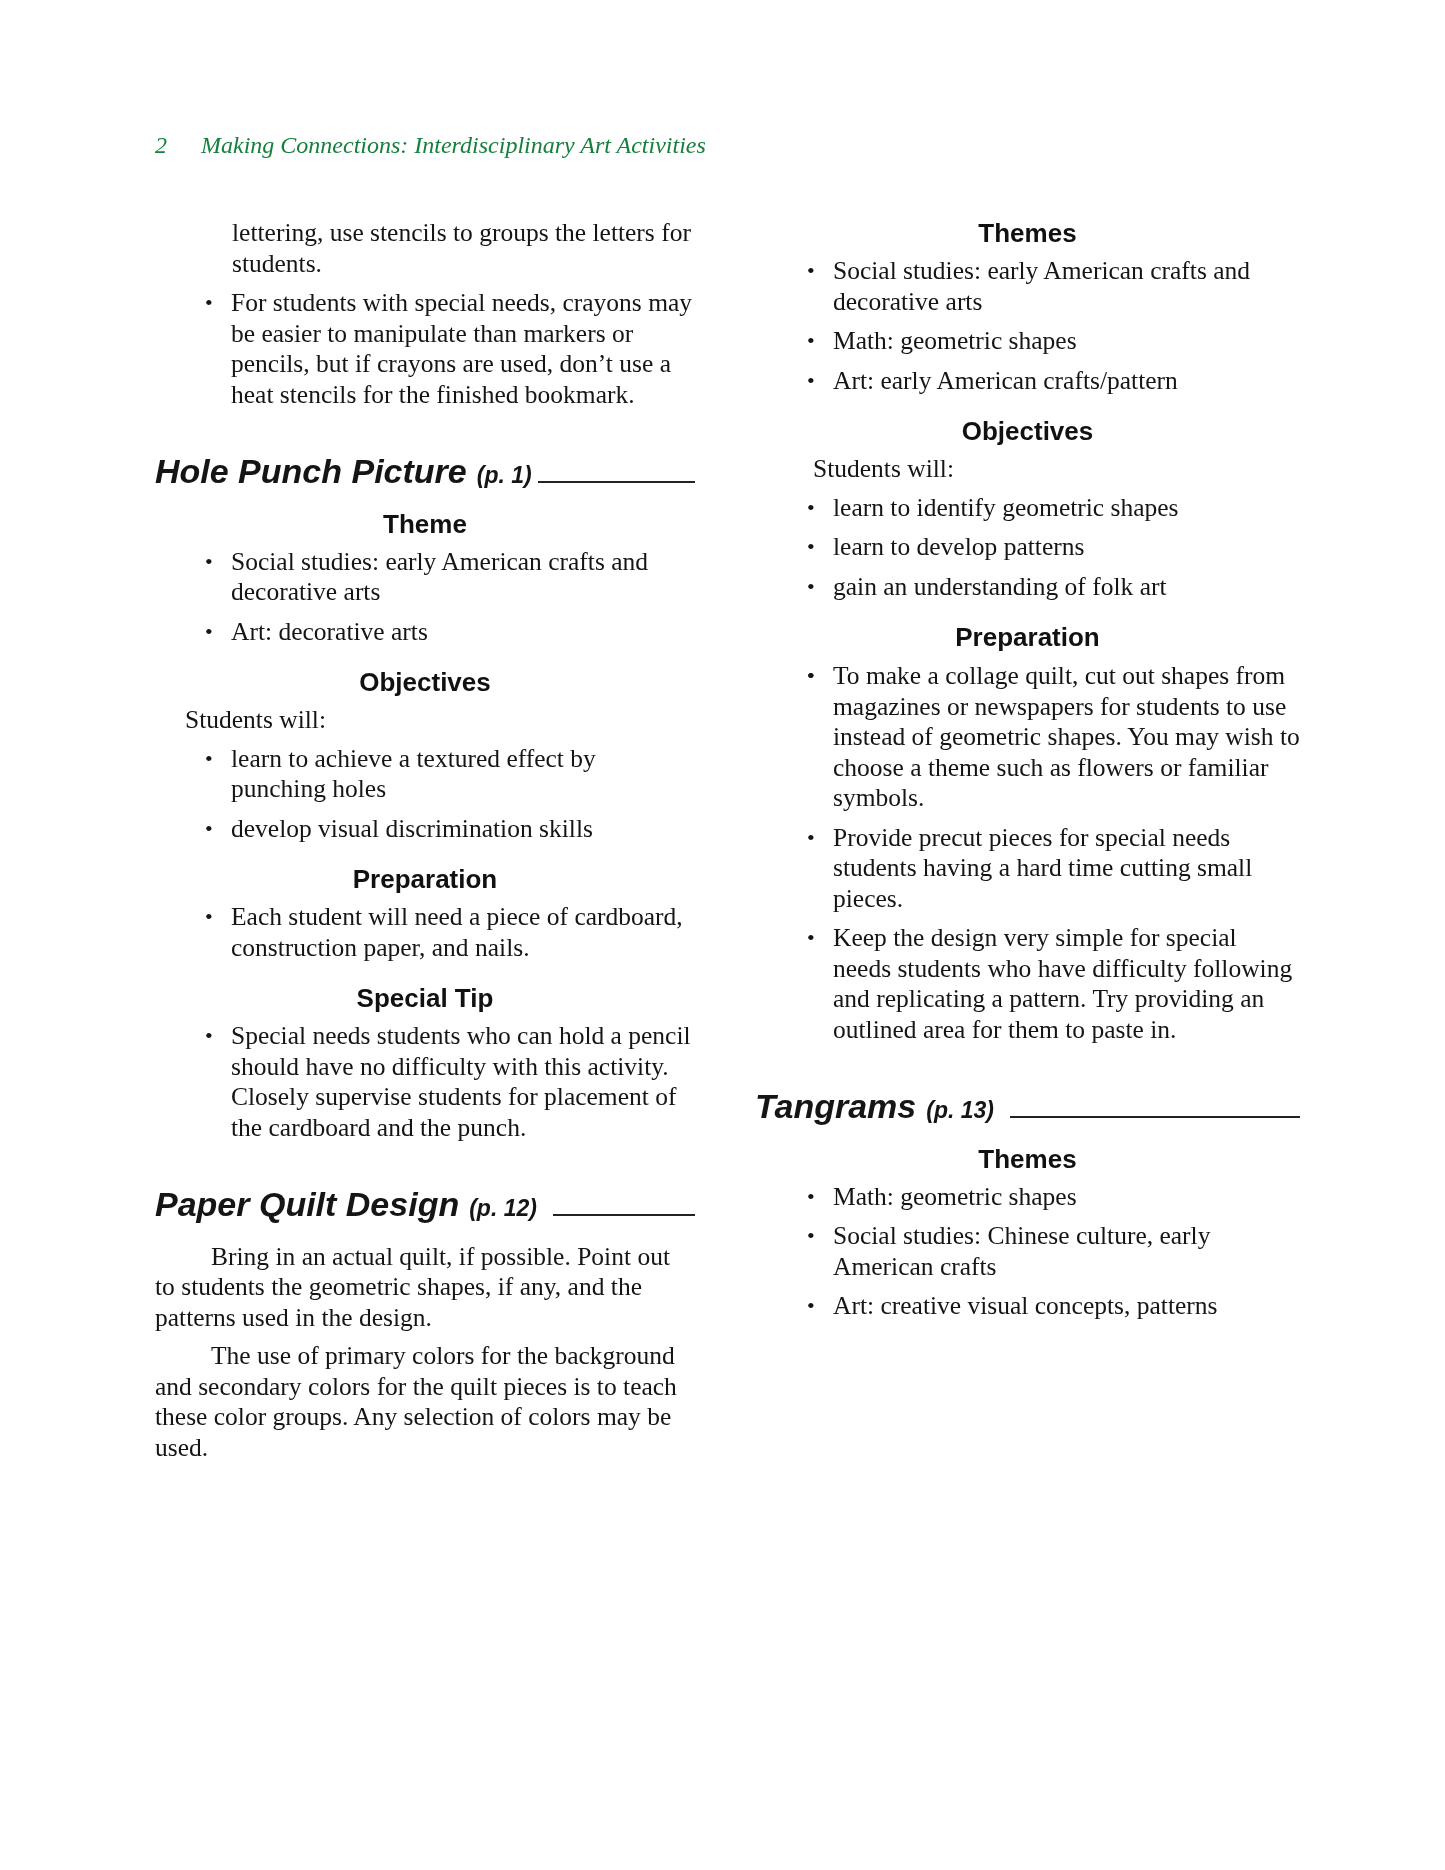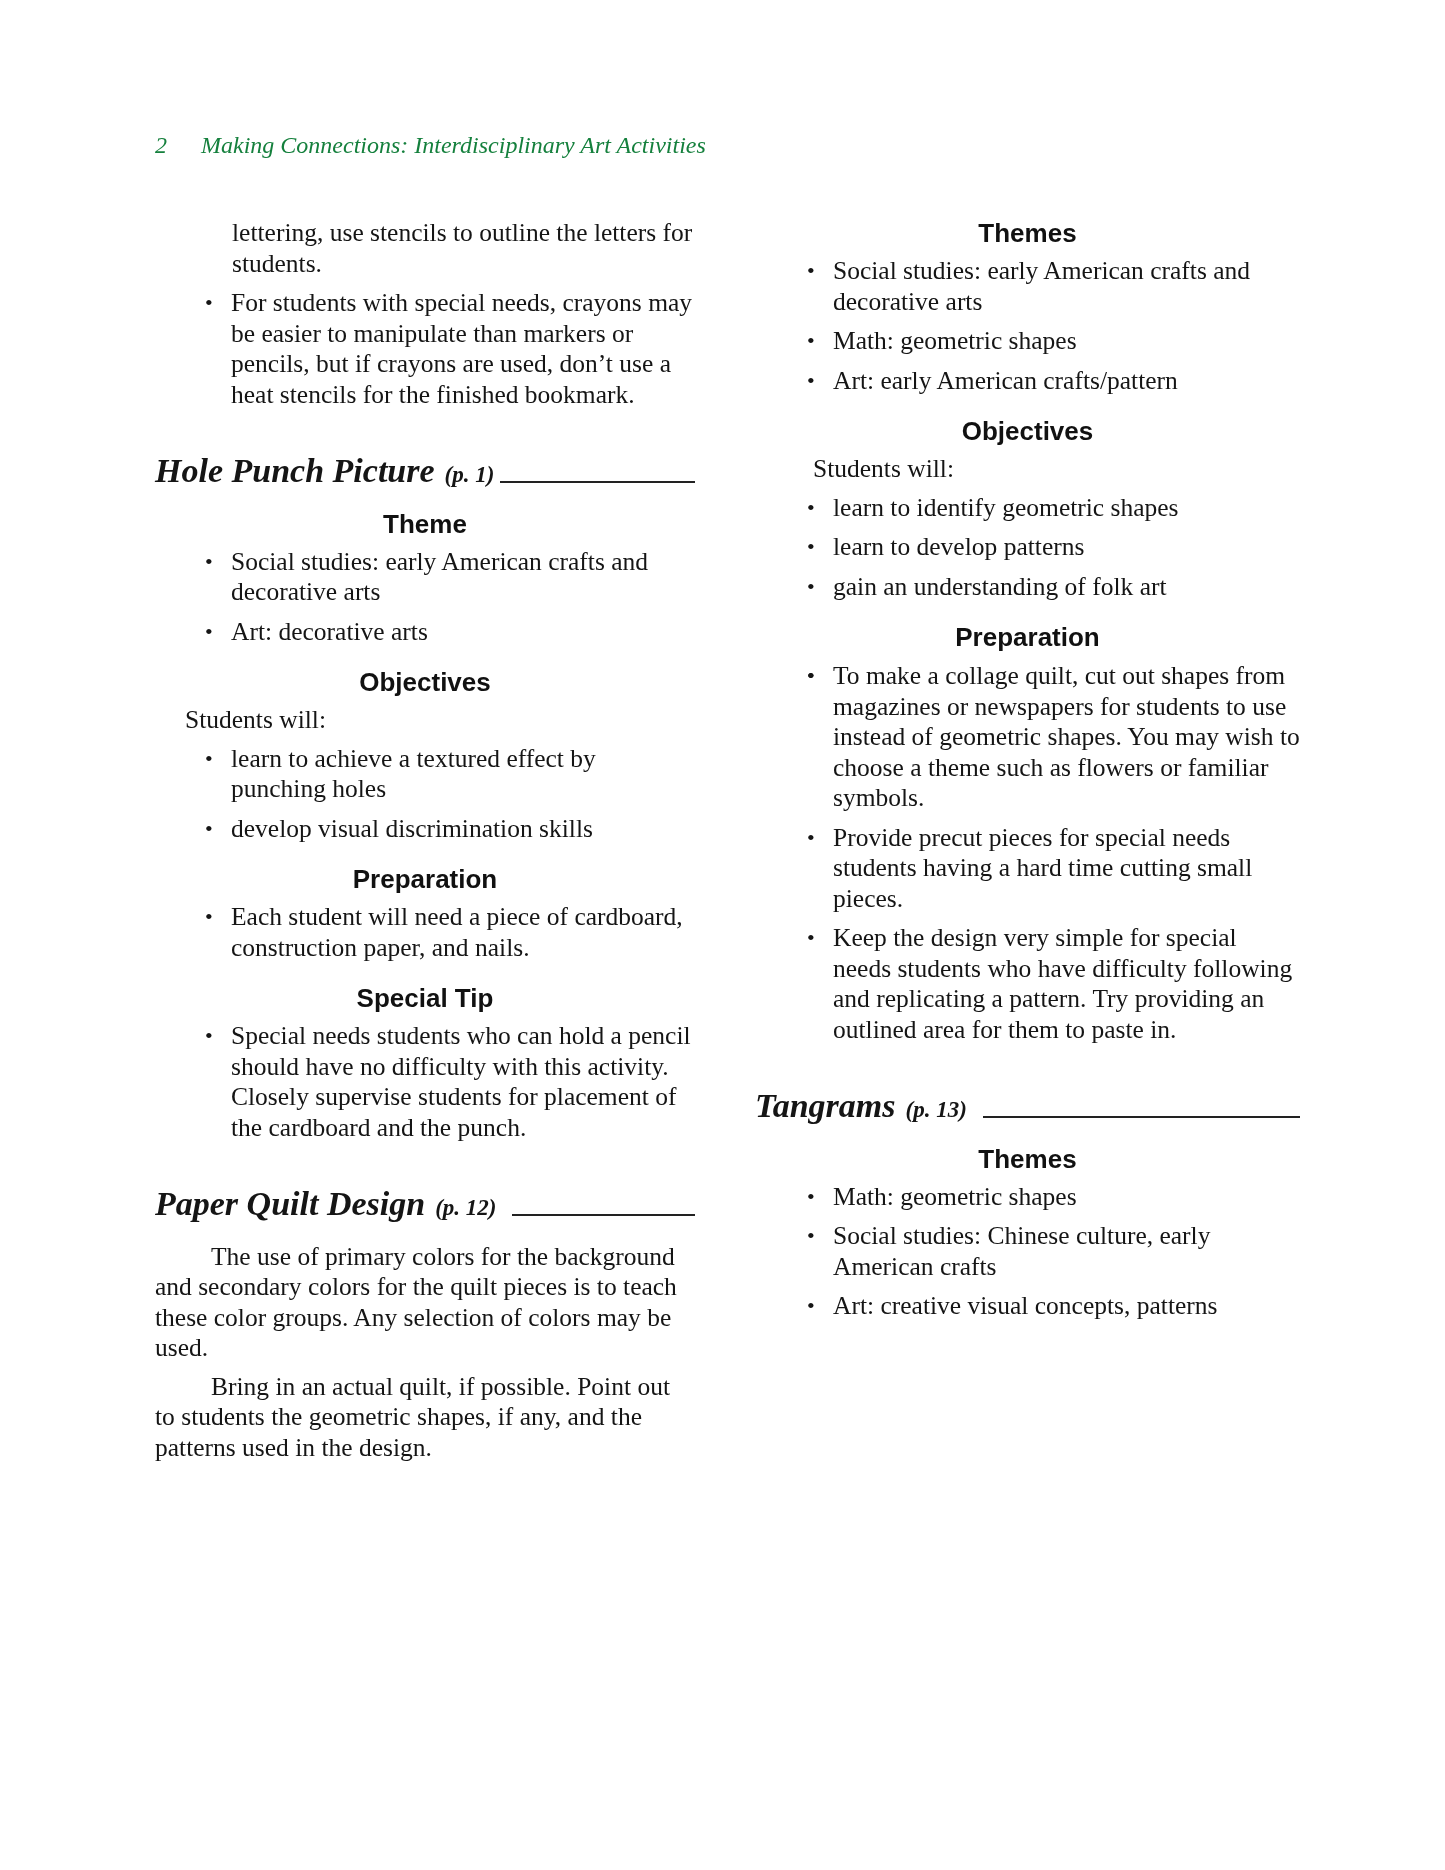--- a/index.html
+++ b/index.html
@@ -9,35 +9,35 @@
   .col { position: absolute; top: 218px; font-family: "Liberation Serif", serif; font-size: 25.5px; line-height: 30.5px; color: #151515; }
   #col-left { left: 155px; width: 540px; }
   #col-right { left: 755px; width: 545px; }
   ul { list-style: none; margin: 0; padding: 0; }
   li { position: relative; padding-left: 26px; margin-bottom: 9px; }
   li .bullet { position: absolute; left: 0; top: 0; font-size: 22px; }
   .indent-list { margin-left: 50px; }
   .sub-h { font-family: "Liberation Sans", sans-serif; font-weight: bold; font-size: 26px; text-align: center; margin: 20px 0 8px 0; line-height: 30px; color: #111; }
   .sub-h.first { margin-top: 0; }
   .lead { margin: 0 0 8px 8px; }
-  .sec-h { font-family: Liberation Serif, serif; font-weight: bold; font-style: italic; font-size: 34px; margin: 46px 0 18px 0; display: flex; align-items: baseline; white-space: nowrap; }
+  .sec-h { font-family: Liberation Sans, sans-serif; font-weight: bold; font-style: italic; font-size: 34px; margin: 46px 0 18px 0; display: flex; align-items: baseline; white-space: nowrap; }
   .sec-h .pref { font-size: 23px; margin-left: 10px; }
   .sec-h .rule { flex: 1; border-bottom: 2px solid #222; margin-left: 6px; height: 0; align-self: flex-end; margin-bottom: 8px; }
   p.para { margin: 0 0 8px 0; text-indent: 56px; }
   .cont { padding-left: 77px; margin-bottom: 9px; }
 </style>
 </head>
 <body>
 
 <div id="running-head">
   <span class="pg">2</span><span>Making Connections: Interdisciplinary Art Activities</span>
 </div>
 
 <div class="col" id="col-left">
-  <div class="cont">lettering, use stencils to outline the letters for students.</div>
+  <div class="cont">lettering, use stencils to groups the letters for students.</div>
   <ul class="indent-list">
     <li><span class="bullet">•</span><span>For students with special needs, crayons may be easier to manipulate than markers or pencils, but if crayons are used, don’t use a heat stencils for the finished bookmark.</span></li>
   </ul>
 
   <div class="sec-h">
     <span>Hole Punch Picture</span>
       <span class="pref">(p. 1)</span>
       <span class="rule"></span>
   </div>
   <div class="sub-h first">Theme</div>
@@ -58,22 +58,22 @@
   <div class="sub-h">Special Tip</div>
   <ul class="indent-list">
     <li><span class="bullet">•</span><span>Special needs students who can hold a pencil should have no difficulty with this activity. Closely supervise students for placement of the cardboard and the punch.</span></li>
   </ul>
 
   <div class="sec-h">
     <span>Paper Quilt Design</span>
       <span class="pref">(p. 12)</span>
       <span class="rule" style="margin-left:16px"></span>
   </div>
+  <p class="para">Bring in an actual quilt, if possible. Point out to students the geometric shapes, if any, and the patterns used in the design.</p>
   <p class="para">The use of primary colors for the background and secondary colors for the quilt pieces is to teach these color groups. Any selection of colors may be used.</p>
-  <p class="para">Bring in an actual quilt, if possible. Point out to students the geometric shapes, if any, and the patterns used in the design.</p>
 </div>
 
 <div class="col" id="col-right">
   <div class="sub-h first">Themes</div>
   <ul style="margin-left:52px">
     <li><span class="bullet">•</span><span>Social studies: early American crafts and decorative arts</span></li>
     <li><span class="bullet">•</span><span>Math: geometric shapes</span></li>
     <li><span class="bullet">•</span><span>Art: early American crafts/pattern</span></li>
   </ul>
   <div class="sub-h">Objectives</div>

